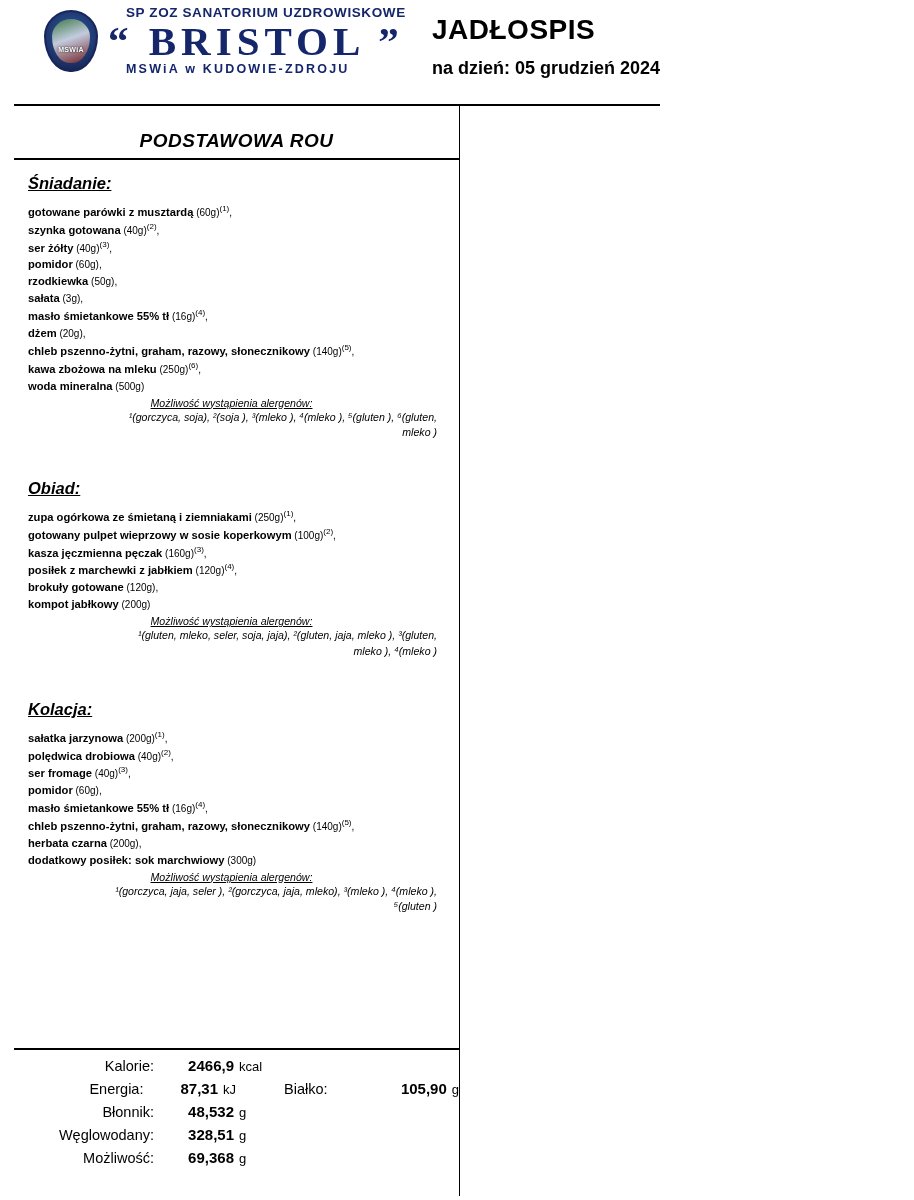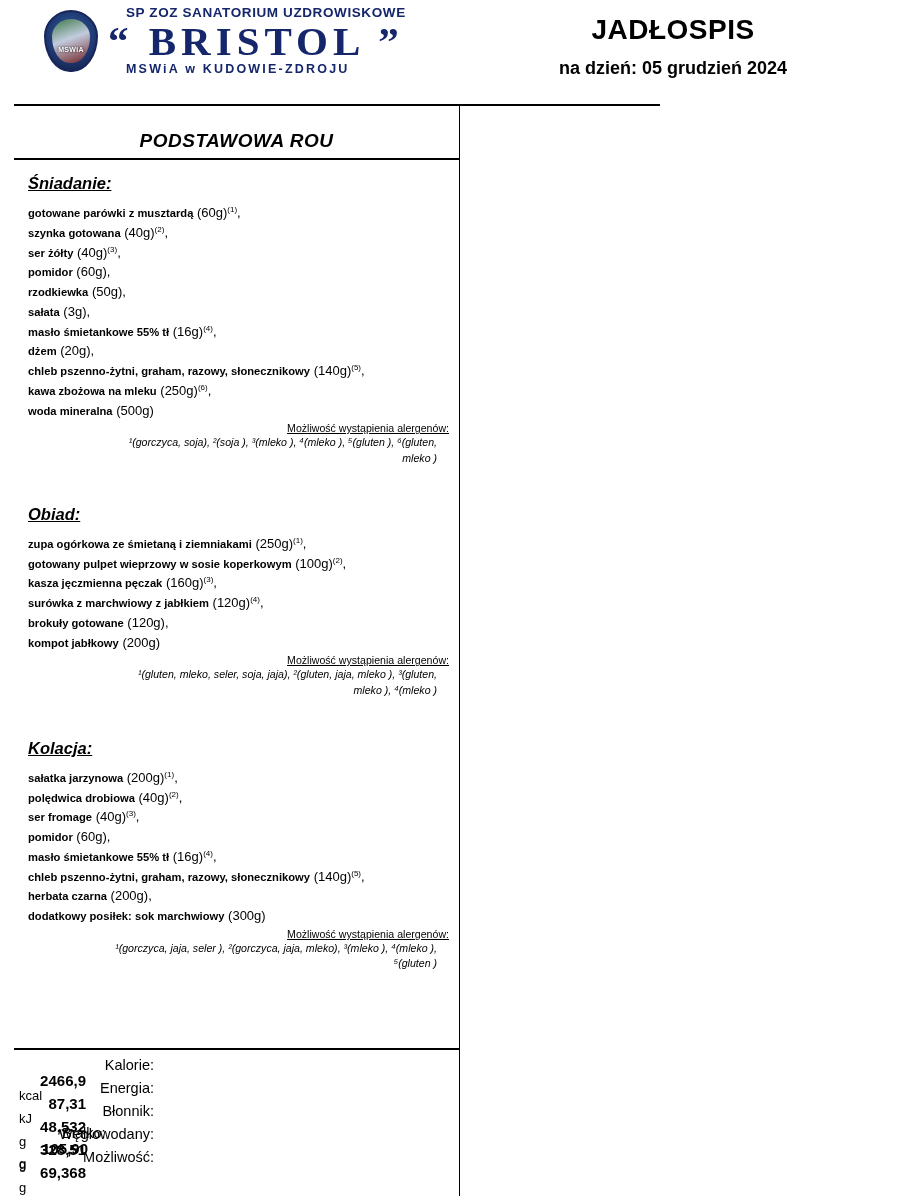--- a/index.html
+++ b/index.html
@@ -90,21 +90,21 @@
   }
   .logo-line3 {
     font-size: 12.5px;
     font-weight: bold;
     color: #15266b;
     letter-spacing: 2.2px;
     padding-left: 18px;
   }
   .title-block {
     flex: 1;
-    text-align: center;
+    text-align: left;
     padding-top: 8px;
   }
   .doc-title {
     font-size: 28px;
     font-weight: bold;
     letter-spacing: 0.5px;
   }
   .doc-date {
     font-size: 18px;
     font-weight: bold;
@@ -160,31 +160,32 @@
     margin: 0 0 0 14px;
   }
   .item {
     font-size: 11.2px;
     font-weight: bold;
     line-height: 1.52;
     white-space: nowrap;
   }
   .gram {
     font-weight: normal;
-    font-size: 13px;
+    font-size: 10px;
   }
   sup {
     font-size: 8px;
     vertical-align: super;
     font-weight: normal;
   }
   .allerg-head {
     font-size: 10.6px;
+    font-style: italic;
     text-decoration: underline;
-    text-align: right;
+    text-align: center;
     margin: 2px 10px 0 0;
   }
   .allerg-body {
     font-size: 10.6px;
     font-style: italic;
     text-align: right;
     margin: 1px 22px 0 26px;
     line-height: 1.35;
   }
 
@@ -200,21 +201,20 @@
   }
   .summary-rule {
     border-top: 2px solid #000;
     margin-bottom: 8px;
   }
   .sum-row {
     display: flex;
     align-items: baseline;
     line-height: 1.05;
     height: 23px;
-    flex-direction: column;
   }
   .sum-label {
     width: 148px;
     text-align: right;
     font-size: 14.5px;
     padding-right: 8px;
   }
   .sum-value {
     font-size: 15px;
     font-weight: bold;
@@ -286,21 +286,21 @@
         <div class="allerg-body">¹(gorczyca, soja), ²(soja ), ³(mleko ), ⁴(mleko ), ⁵(gluten  ), ⁶(gluten,</div>
         <div class="allerg-body">mleko )</div>
       </div>
       <div class="gap-sn"></div>
       <div class="meal">
         <div class="meal-title">Obiad:</div>
         <div class="items">
           <div class="item"><span>zupa ogórkowa ze śmietaną i ziemniakami</span><span class="gram"> (250g)</span><sup>(1)</sup><span class="gram">,</span></div>
           <div class="item"><span>gotowany pulpet wieprzowy w sosie koperkowym</span><span class="gram"> (100g)</span><sup>(2)</sup><span class="gram">,</span></div>
           <div class="item"><span>kasza jęczmienna pęczak</span><span class="gram"> (160g)</span><sup>(3)</sup><span class="gram">,</span></div>
-          <div class="item"><span>surówka z marchwiowy z jabłkiem</span><span class="gram"> (120g)</span><sup>(4)</sup><span class="gram">,</span></div>
+          <div class="item"><span>posiłek z marchewki z jabłkiem</span><span class="gram"> (120g)</span><sup>(4)</sup><span class="gram">,</span></div>
           <div class="item"><span>brokuły gotowane</span><span class="gram"> (120g)</span><span class="gram">,</span></div>
           <div class="item"><span>kompot jabłkowy</span><span class="gram"> (200g)</span></div>
         </div>
         <div class="allerg-head">Możliwość wystąpienia alergenów:</div>
         <div class="allerg-body">¹(gluten, mleko, seler, soja,  jaja), ²(gluten, jaja, mleko ), ³(gluten,</div>
         <div class="allerg-body">mleko ), ⁴(mleko )</div>
       </div>
       <div class="gap-ob"></div>
       <div class="meal">
         <div class="meal-title">Kolacja:</div>

